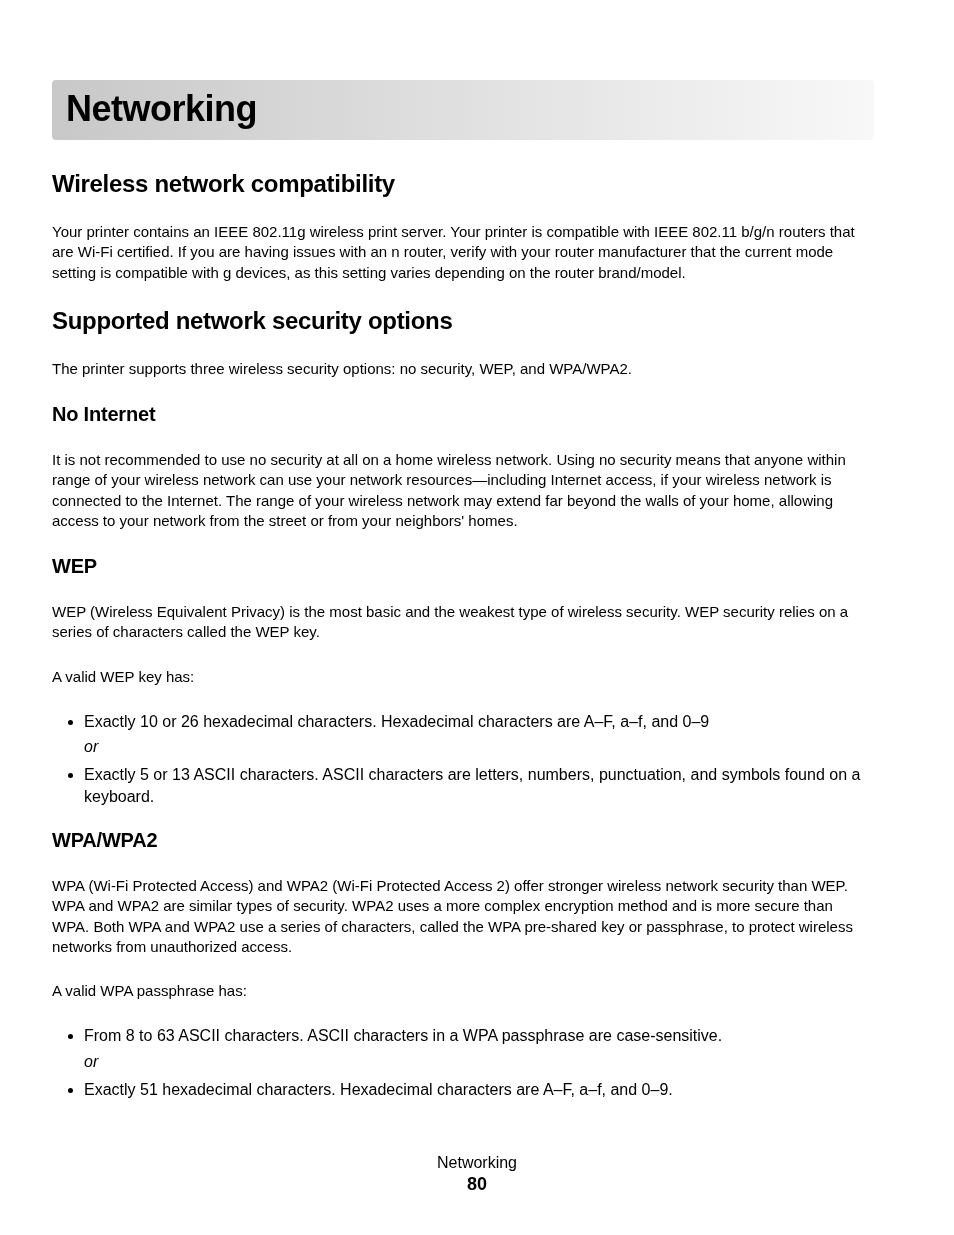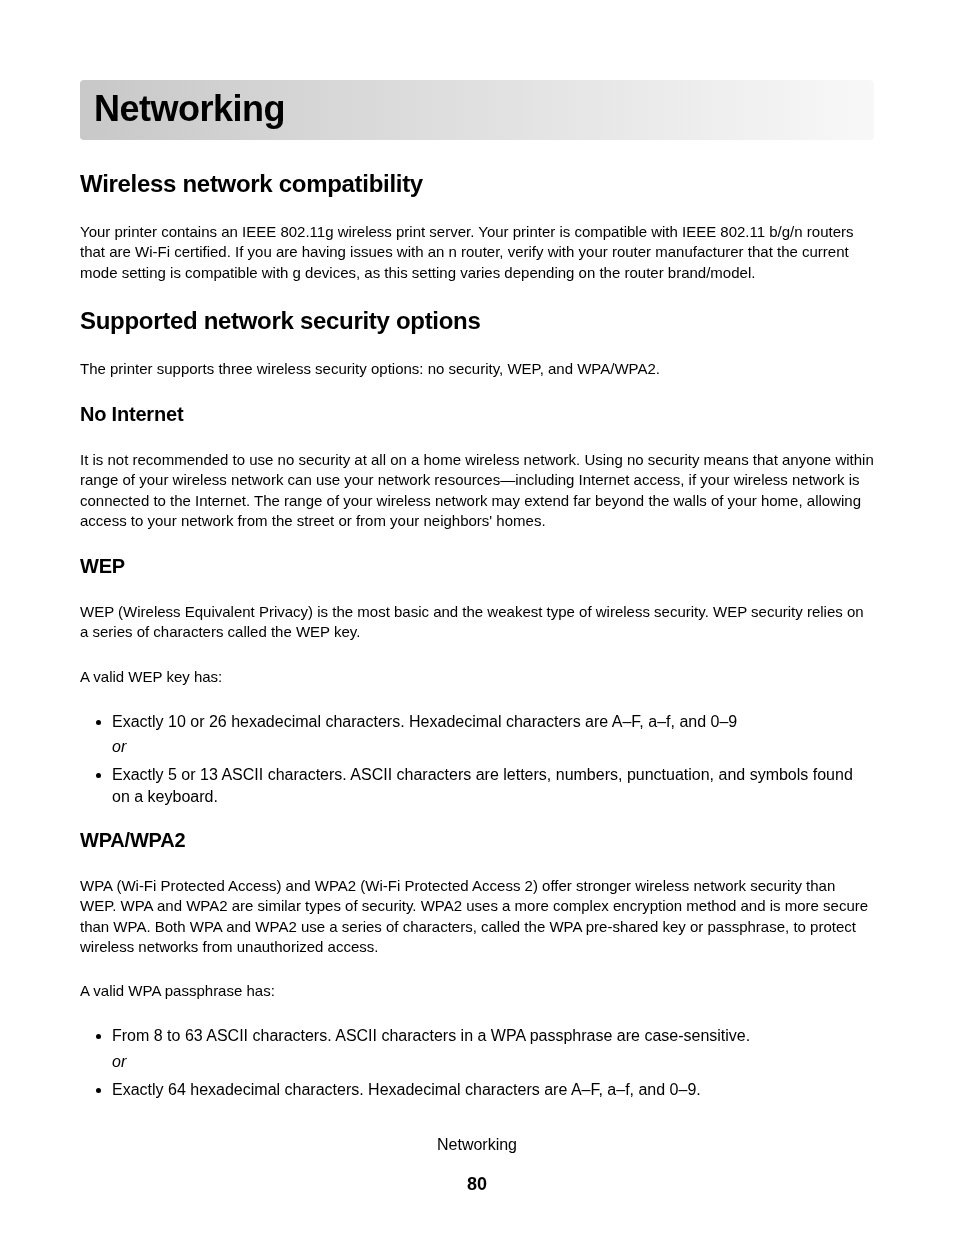--- a/index.html
+++ b/index.html
@@ -4,21 +4,21 @@
 <style>
   body {
     font-family: "Segoe UI", "Myriad Pro", Arial, sans-serif;
     margin: 0;
     padding: 0;
     background: #fff;
     color: #000;
     width: 954px;
   }
   .page {
-    padding: 80px 80px 40px 80px;
+    padding: 80px 80px 40px 52px;
     box-sizing: border-box;
     min-height: 1235px;
     position: relative;
   }
   .chapter-title {
     font-size: 36px;
     font-weight: 700;
     padding: 8px 14px 10px 14px;
     margin: 0 0 30px 0;
     background: linear-gradient(to right, #c8c8c8, #f8f8f8);
@@ -68,21 +68,21 @@
     right: 0;
     text-align: center;
   }
   .footer-title {
     font-size: 16px;
     font-weight: 400;
   }
   .footer-page {
     font-size: 18px;
     font-weight: 700;
-    margin-top: 20px;
+    margin-top: 2px;
     text-align: center;
   }
 </style>
 </head>
 <body>
 
 <div class="page">
 
   <div class="chapter-title">Networking</div>
 
@@ -111,21 +111,21 @@
 
   <h3 class="subsub">WPA/WPA2</h3>
   <p>WPA (Wi-Fi Protected Access) and WPA2 (Wi-Fi Protected Access 2) offer stronger wireless network security than WEP. WPA and WPA2 are similar types of security. WPA2 uses a more complex encryption method and is more secure than WPA. Both WPA and WPA2 use a series of characters, called the WPA pre-shared key or passphrase, to protect wireless networks from unauthorized access.</p>
   <p>A valid WPA passphrase has:</p>
   <ul class="bullets">
     <li>
       <span>From 8 to 63 ASCII characters. ASCII characters in a WPA passphrase are case-sensitive.</span>
       <div class="or">or</div>
     </li>
     <li>
-      <span>Exactly 64 hexadecimal characters. Hexadecimal characters are A–F, a–f, and 0–9.</span>
+      <span>Exactly 51 hexadecimal characters. Hexadecimal characters are A–F, a–f, and 0–9.</span>
     </li>
   </ul>
 
   <div class="footer">
     <div class="footer-title">Networking</div>
     <div class="footer-page">80</div>
   </div>
 
 </div>
 

